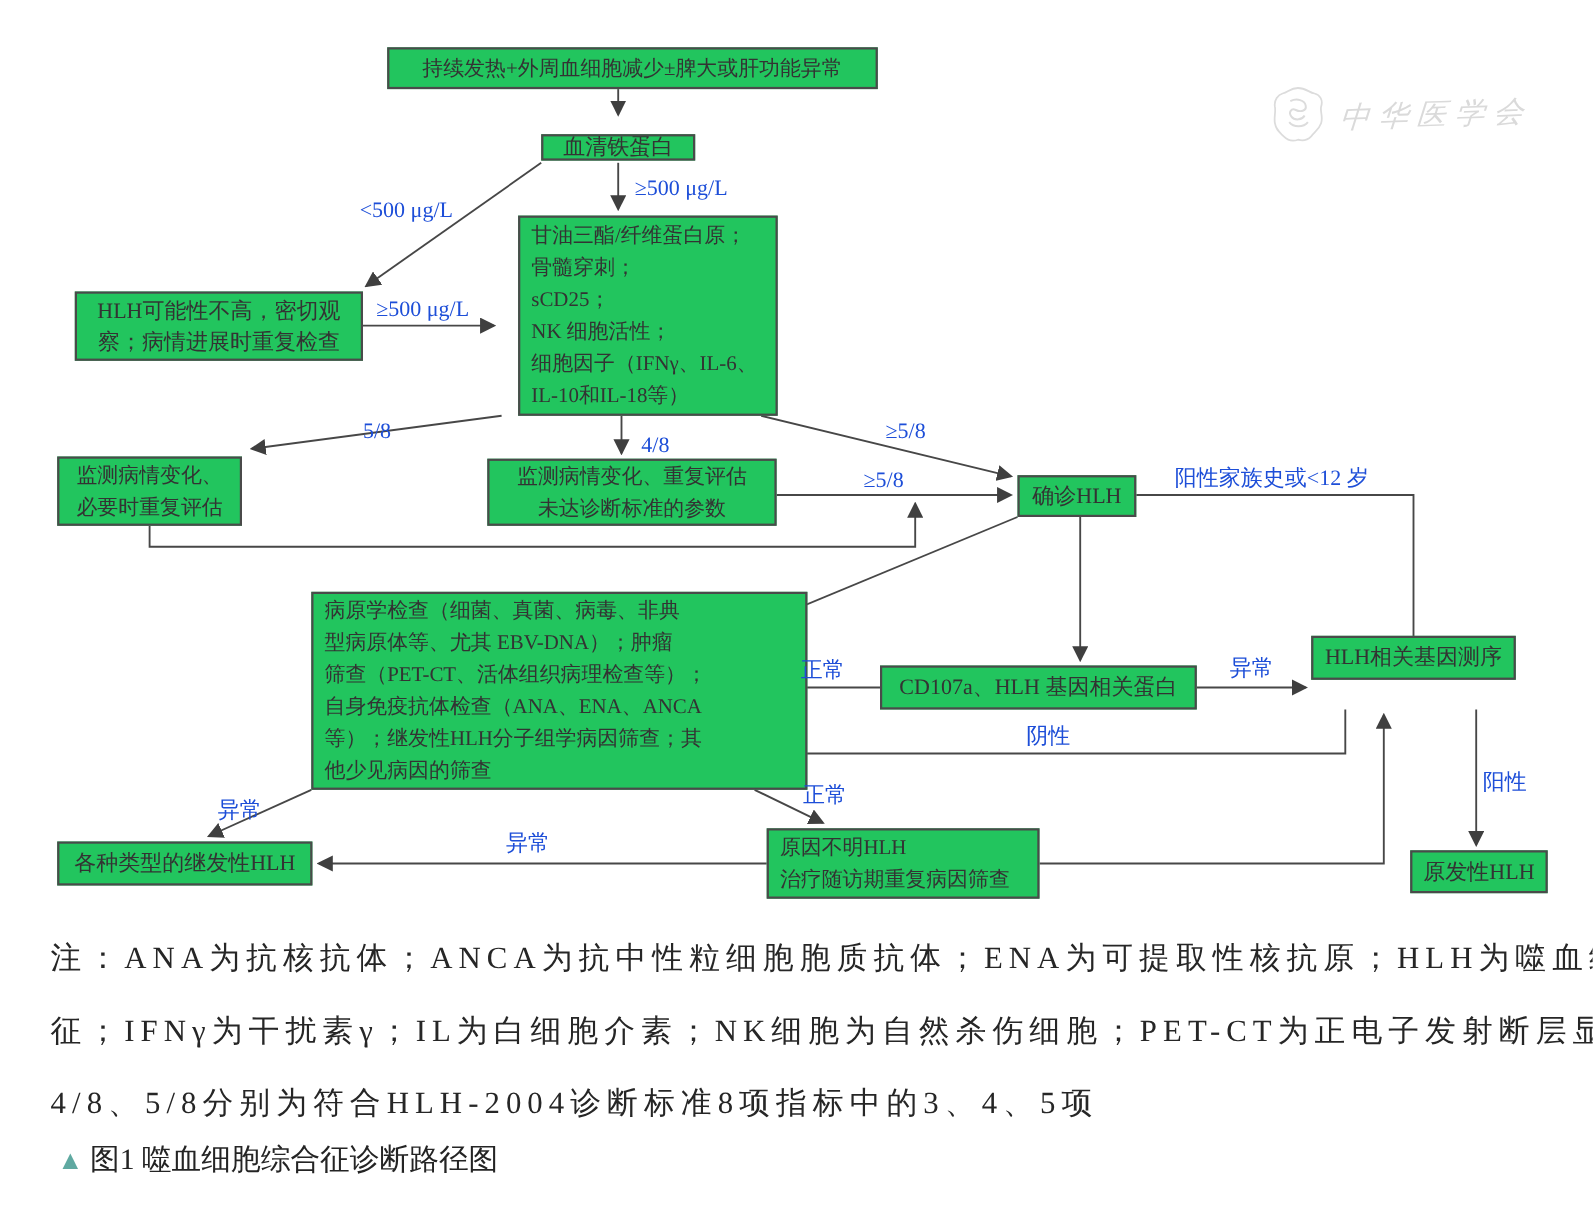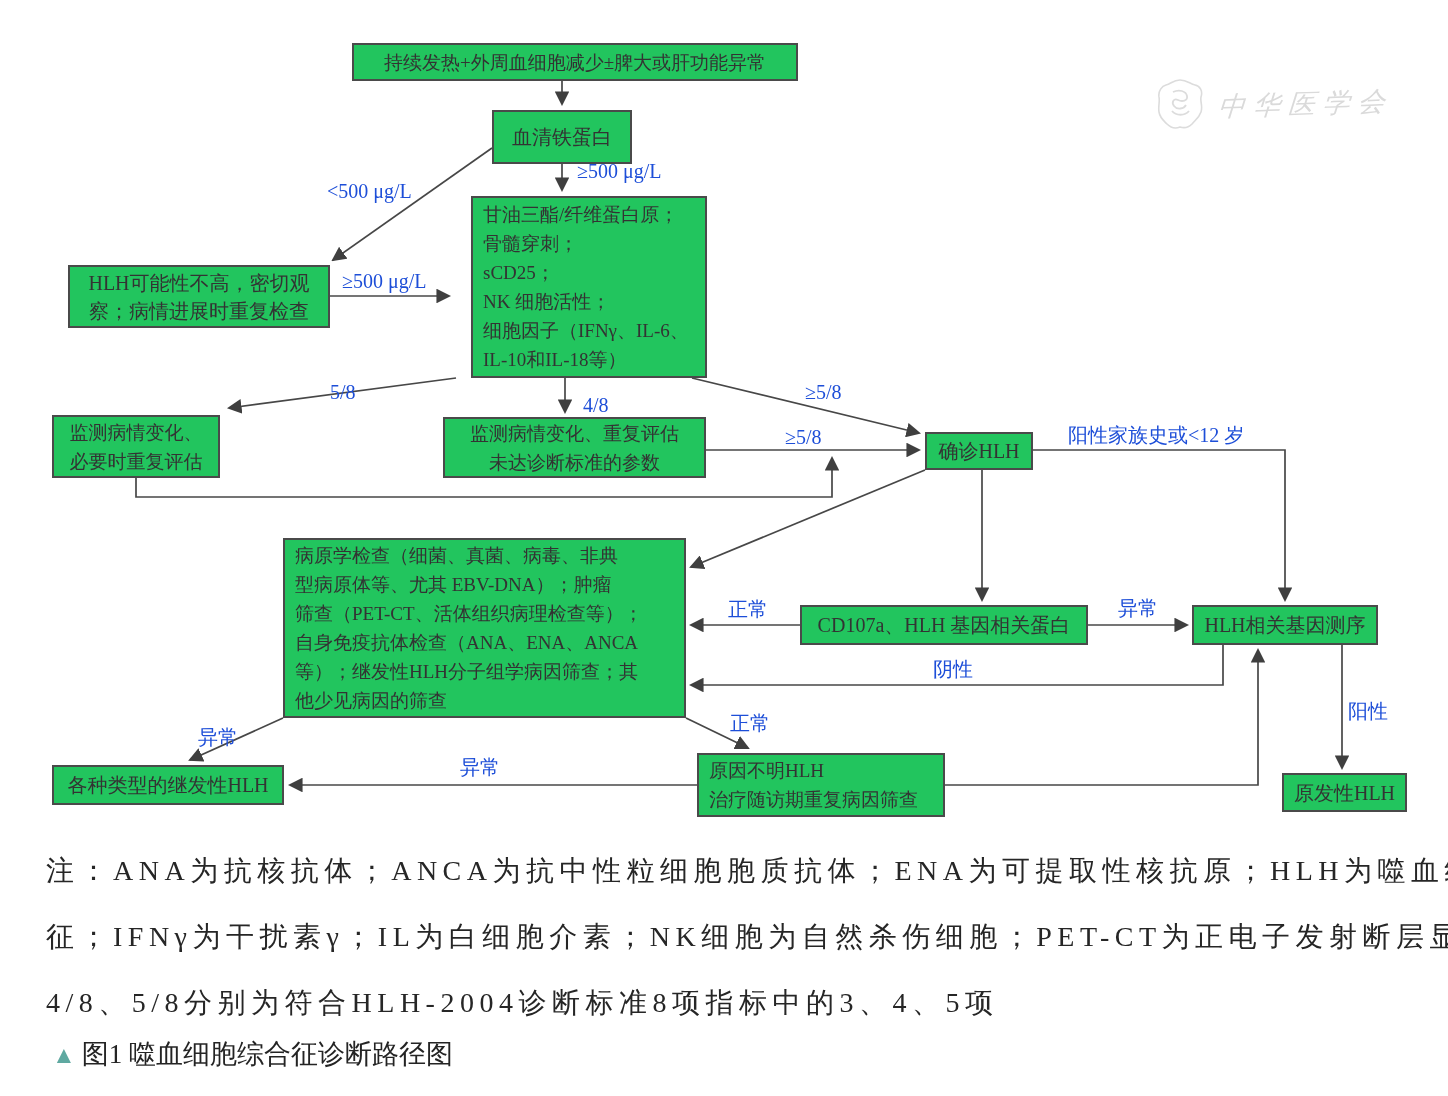--- a/index.html
+++ b/index.html
@@ -74,42 +74,42 @@
 
   <div class="watermark">
     <svg width="48" height="52" viewBox="0 0 48 52">
       <path d="M24 2 C31 2 34 6 39 7 C44 8 47 13 45 19 C44 24 47 28 45 34 C43 40 39 42 36 46 C32 50 27 50 24 49 C19 51 14 49 11 46 C7 42 4 40 3 34 C2 28 4 24 3 19 C2 13 6 8 10 7 C15 6 17 2 24 2 Z" fill="none" stroke="#dcdcdc" stroke-width="1.6"></path>
       <path d="M17 14 C23 11 30 13 31 18 C32 23 26 24 22 22 C18 20 15 24 18 28 C21 32 28 31 30 27 M16 33 C20 38 29 38 33 33" fill="none" stroke="#dcdcdc" stroke-width="1.8"></path>
     </svg>
     <span class="wm-text">中华医学会</span>
   </div>
 
   <div class="node small" style="left:352px; top:43px;  width:446px; height:38px;">持续发热+外周血细胞减少±脾大或肝功能异常</div>
-  <div class="node" style="left:492px; top:110px; width:140px; height:54px;">血清铁蛋白</div>
+  <div class="node" style="left:492px; top:122px; width:140px; height:24px;">血清铁蛋白</div>
   <div class="node" style="left:68px;  top:265px; width:262px; height:63px;">HLH可能性不高，密切观
 察；病情进展时重复检查</div>
   <div class="node small align-left" style="left:471px; top:196px; width:236px; height:182px;">甘油三酯/纤维蛋白原；
 骨髓穿刺；
 sCD25；
 NK 细胞活性；
 细胞因子（IFNγ、IL-6、
 IL-10和IL-18等）</div>
   <div class="node small" style="left:52px;  top:415px; width:168px; height:63px;">监测病情变化、
 必要时重复评估</div>
   <div class="node small" style="left:443px; top:417px; width:263px; height:61px;">监测病情变化、重复评估
 未达诊断标准的参数</div>
   <div class="node" style="left:925px; top:432px; width:108px; height:38px;">确诊HLH</div>
-  <div class="node small align-left" style="left:283px; top:538px; width:403px; height:180px;">病原学检查（细菌、真菌、病毒、非典
+  <div class="node small align-left" style="left:283px; top:538px; width:451px; height:180px;">病原学检查（细菌、真菌、病毒、非典
 型病原体等、尤其 EBV-DNA）；肿瘤
 筛查（PET-CT、活体组织病理检查等）；
 自身免疫抗体检查（ANA、ENA、ANCA
 等）；继发性HLH分子组学病因筛查；其
 他少见病因的筛查</div>
   <div class="node" style="left:800px; top:605px; width:288px; height:40px;">CD107a、HLH 基因相关蛋白</div>
-  <div class="node" style="left:1192px;top:605px; width:186px; height:40px;">HLH相关基因测序</div>
+  <div class="node" style="left:1192px;top:578px; width:186px; height:40px;">HLH相关基因测序</div>
   <div class="node" style="left:52px;  top:765px; width:232px; height:40px;">各种类型的继发性HLH</div>
   <div class="node small align-left" style="left:697px; top:753px; width:248px; height:64px;">原因不明HLH
 治疗随访期重复病因筛查</div>
   <div class="node" style="left:1282px;top:773px; width:125px; height:39px;">原发性HLH</div>
 
   <div class="elabel" style="left:327px;  top:180px;">&lt;500 μg/L</div>
   <div class="elabel" style="left:577px;  top:160px;">≥500 μg/L</div>
   <div class="elabel" style="left:342px;  top:270px;">≥500 μg/L</div>
   <div class="elabel" style="left:330px;  top:381px;">5/8</div>
   <div class="elabel" style="left:583px;  top:394px;">4/8</div>

